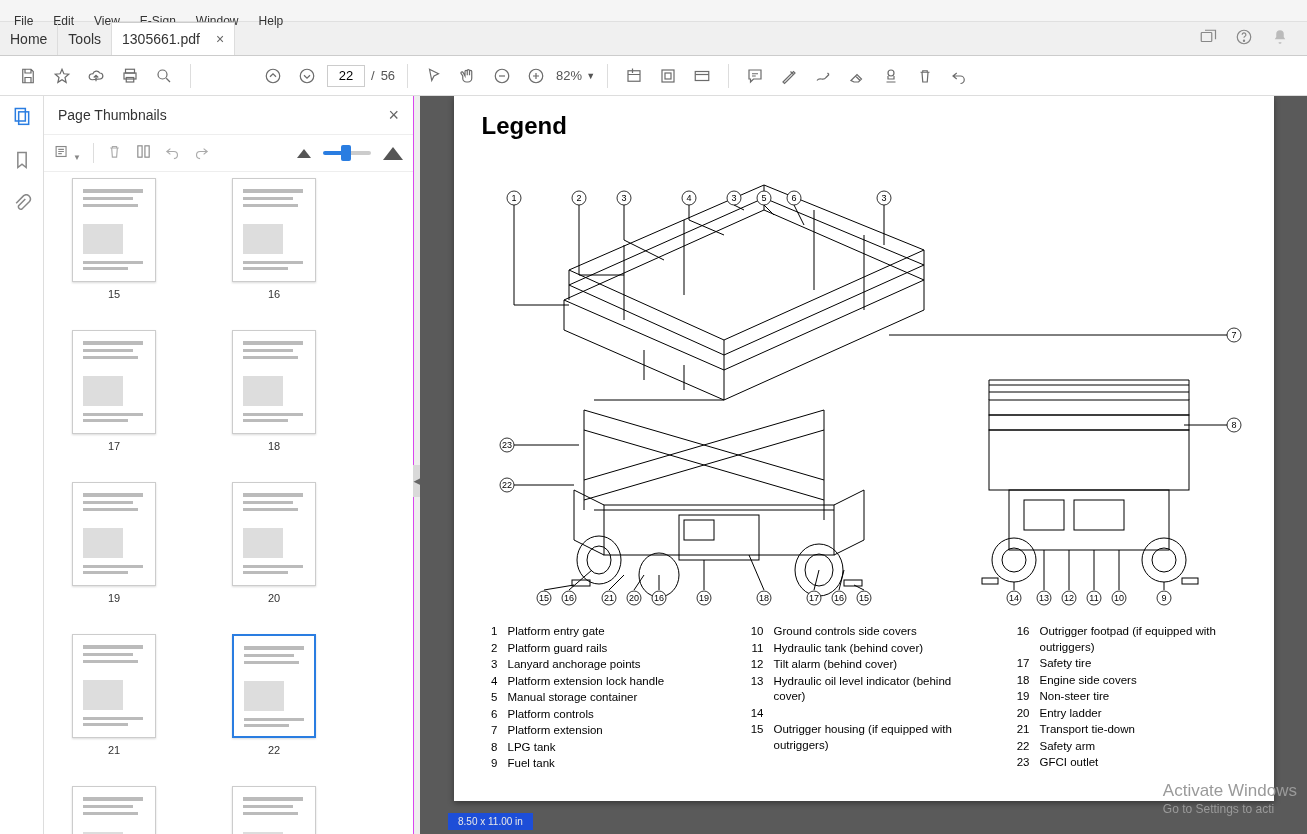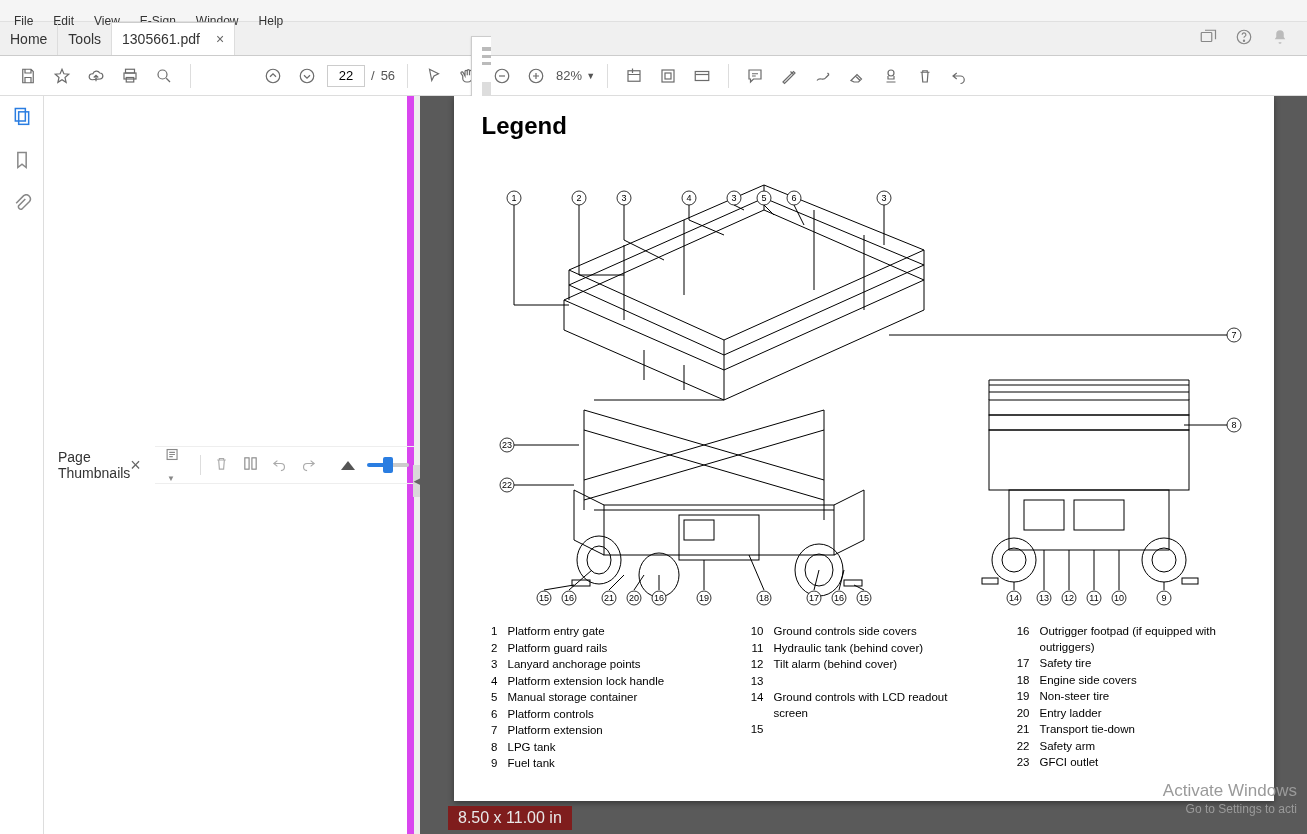--- a/index.html
+++ b/index.html
@@ -29,21 +29,21 @@
 
 
 .main { display: flex; height: calc(834px - 22px - 34px - 40px); }
 
 
 .leftrail { width: 44px; background: #fff; border-right: 1px solid #ddd; display: flex; flex-direction: column; align-items: center; padding-top: 10px; gap: 20px; color: #888; }
 .leftrail .active { color: #2a7de1; }
 .leftrail svg { width: 20px; height: 20px; }
 
 
-.thumbpanel { width: 370px; background: #fff; border-right: 7px solid #d946ef; display: flex; flex-direction: row; align-items: center; }
+.thumbpanel { width: 370px; background: #fff; border-right: 1px solid #d946ef; display: flex; flex-direction: column; }
 .thumbpanel-hdr { height: 38px; display: flex; align-items: center; justify-content: space-between; padding: 0 14px; font-size: 14px; color: #333; }
 .thumbpanel-hdr .close { font-size: 18px; color: #666; }
 .thumbpanel-tools { height: 38px; border-top: 1px solid #eee; border-bottom: 1px solid #eee; display: flex; align-items: center; padding: 0 10px; gap: 12px; color: #888; }
 .thumbpanel-tools svg { width: 17px; height: 17px; }
 .thumbpanel-tools .spacer { flex: 1; }
 .slider-track { width: 48px; height: 4px; background: linear-gradient(to right, #2a7de1 40%, #ccc 40%); position: relative; border-radius: 2px; }
 .slider-thumb { width: 10px; height: 16px; background: #2a7de1; border-radius: 2px; position: absolute; left: 38%; top: -6px; }
 .thumb-triangle-sm { width: 0; height: 0; border-left: 7px solid transparent; border-right: 7px solid transparent; border-bottom: 9px solid #555; }
 .thumb-triangle-lg { width: 0; height: 0; border-left: 10px solid transparent; border-right: 10px solid transparent; border-bottom: 13px solid #555; }
 
@@ -69,23 +69,23 @@
 
 .diagram-wrap { position: relative; width: 100%; height: 460px; margin-bottom: 14px; }
 .diagram-wrap svg { width: 100%; height: 100%; }
 
 .legend-cols { display: flex; gap: 34px; font-family: Arial, sans-serif; font-size: 11.5px; line-height: 1.35; }
 .legend-cols .col { flex: 1; }
 .legend-row { display: flex; gap: 10px; margin-bottom: 1px; }
 .legend-row .n { width: 16px; text-align: right; }
 .legend-row .t { flex: 1; }
 
-.dimlabel { position: absolute; left: 448px; bottom: 4px; background: #7f1d1d; color: #e8e8e8; font-size: 16px; padding: 3px 10px; z-index: 20; }
-
-.watermark { position: absolute; right: 10px; bottom: 16px; color: #9a9a9a; font-size: 17px; text-align: right; line-height: 1.3; z-index: 30; pointer-events: none; }
+.dimlabel { position: absolute; left: 448px; bottom: 4px; background: #1d4ed8; color: #e8e8e8; font-size: 10px; padding: 3px 10px; z-index: 20; }
+
+.watermark { position: absolute; right: 10px; bottom: 16px; color: #9a9a9a; font-size: 17px; text-align: left; line-height: 1.3; z-index: 30; pointer-events: none; }
 .watermark .sub { font-size: 12px; }
 </style>
 </head>
 <body>
 
 <div class="menubar">
   <span>File</span>
   <span>Edit</span>
   <span>View</span>
   <span>E-Sign</span>
@@ -612,27 +612,28 @@
             <div class="legend-row">
               <div class="n">11</div>
               <div class="t">Hydraulic tank (behind cover)</div>
             </div>
             <div class="legend-row">
               <div class="n">12</div>
               <div class="t">Tilt alarm (behind cover)</div>
             </div>
             <div class="legend-row">
               <div class="n">13</div>
+              <div class="t">Hydraulic oil level indicator (behind cover)</div>
             </div>
             <div class="legend-row">
               <div class="n">14</div>
-              <div class="t">Ground controls with LCD readout screen</div>
             </div>
             <div class="legend-row">
               <div class="n">15</div>
+              <div class="t">Outrigger housing (if equipped with outriggers)</div>
             </div>
           </div>
         <div class="col" id="col3">
             <div class="legend-row">
               <div class="n">16</div>
               <div class="t">Outrigger footpad (if equipped with outriggers)</div>
             </div>
             <div class="legend-row">
               <div class="n">17</div>
               <div class="t">Safety tire</div>

